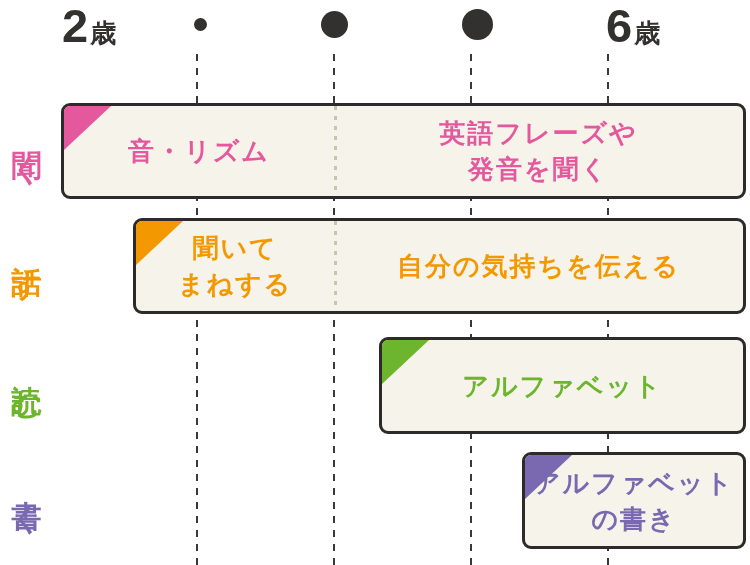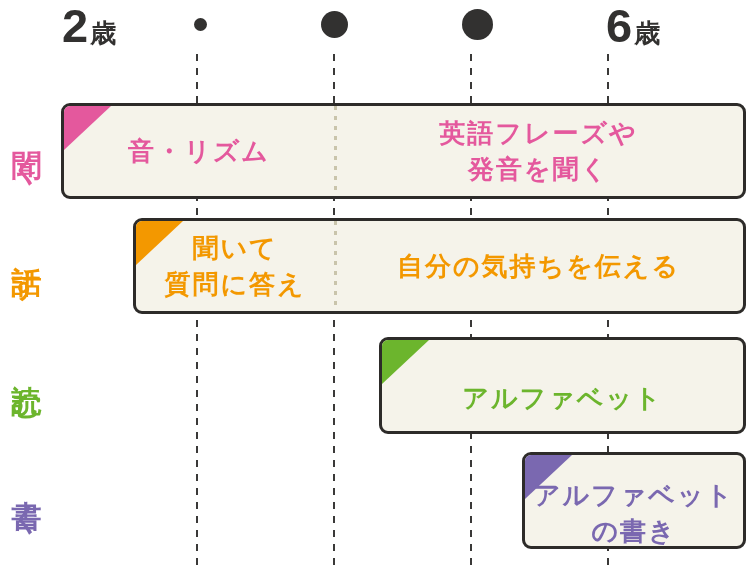--- a/index.html
+++ b/index.html
@@ -60,21 +60,21 @@
   }
   .split-1{left:270px;} .split-2{left:198px;}
 
   .bar-inner{position:absolute;inset:0;display:flex;}
   .seg{
     display:flex;flex-direction:column;align-items:center;justify-content:center;
     height:100%;
   }
   .seg-fixed-1{width:270px;} .seg-fixed-2{width:198px;}
   .seg-rest{flex:1;}
-  .seg-full{width:100%;margin-top:12px;}
+  .seg-full{width:100%;}
   .seg .line{
     font-size:26px;font-weight:800;line-height:36px;letter-spacing:2px;
     text-align:center;white-space:nowrap;
   }
   .txt-pink{color:#e4589d;}
   .txt-orange{color:#f39800;}
   .txt-green{color:#6cb52d;}
   .txt-purple{color:#7a68b0;}
 
   
@@ -128,21 +128,21 @@
       </div>
     </div>
     <div class="bar-split split-1"></div>
   </div>
 
   <div class="bar bar-2">
     <div class="corner corner-orange"></div>
     <div class="bar-inner">
       <div class="seg seg-fixed-2 txt-orange">
         <span class="line">聞いて</span>
-        <span class="line">質問に答え</span>
+        <span class="line">まねする</span>
       </div>
       <div class="seg seg-rest txt-orange">
         <span class="line">自分の気持ちを伝える</span>
       </div>
     </div>
     <div class="bar-split split-2"></div>
   </div>
 
   <div class="bar bar-3">
     <div class="corner corner-green"></div>

